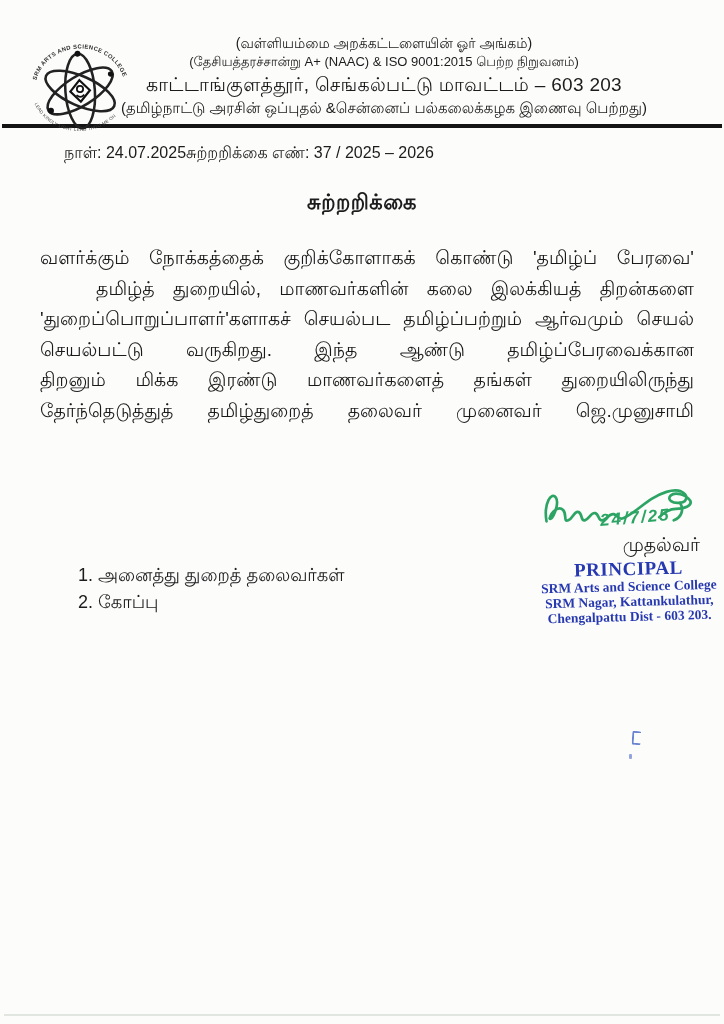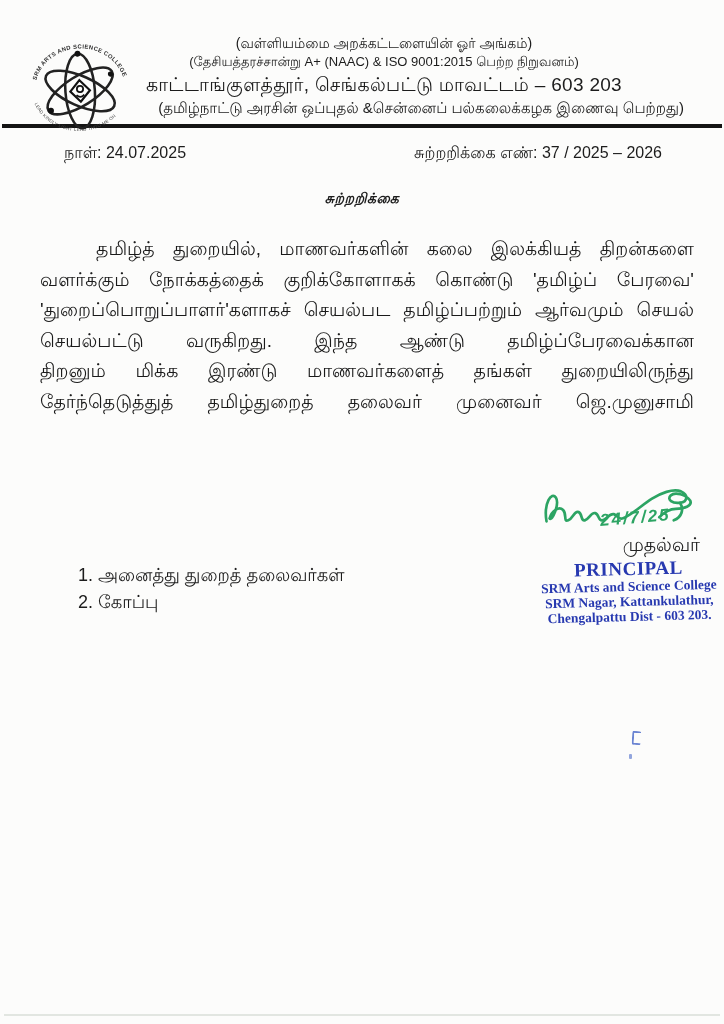--- a/index.html
+++ b/index.html
@@ -26,35 +26,34 @@
     margin-left:84px;width:600px;
     text-align:center;line-height:1.15;
   }
   .college-name{
     margin:0;font-size:28px;font-weight:bold;
     letter-spacing:.5px;line-height:36px;color:#111;
   }
   .sub1{font-size:14px;line-height:18px;}
   .sub2{font-size:13px;line-height:20px;}
   .addr{font-size:19px;line-height:26px;letter-spacing:.3px;}
-  .sub3{font-size:15px;line-height:20px;text-align:right;}
+  .sub3{font-size:15px;line-height:20px;}
   .rule{
     margin:6px 2px 0 2px;height:4px;background:#141414;
   }
   
   .meta-row{
-    display:flex;justify-content:space-between;
+    display:flex;justify-content:flex-start;
     padding:0 62px 0 64px;margin-top:16px;
     font-size:16px;
-    gap:33px;
   }
   
   .doc-title{
     margin:26px 0 0 0;text-align:center;
-    font-size:14px;font-weight:bold;letter-spacing:.5px;font-style:italic;
+    font-size:21px;font-weight:bold;letter-spacing:.5px;
   }
   
   .body-text{
     margin:26px 30px 0 40px;
     font-size:19px;line-height:30.5px;
     color:#1a1a1a;
   }
   .body-line{text-align:justify;text-align-last:justify;white-space:normal;}
   .body-line.first{padding-left:56px;}
   .body-line.last{text-align-last:left;}
@@ -145,22 +144,22 @@
   <div class="rule"></div>
 
   <div class="meta-row">
     <span>நாள்: 24.07.2025</span>
     <span>சுற்றறிக்கை எண்: 37 / 2025 – 2026</span>
   </div>
 
   <h2 class="doc-title">சுற்றறிக்கை</h2>
 
   <div class="body-text">
+    <div class="body-line">வளர்க்கும் நோக்கத்தைக் குறிக்கோளாகக் கொண்டு 'தமிழ்ப் பேரவை'</div>
     <div class="body-line first">தமிழ்த் துறையில், மாணவர்களின் கலை இலக்கியத் திறன்களை</div>
-    <div class="body-line">வளர்க்கும் நோக்கத்தைக் குறிக்கோளாகக் கொண்டு 'தமிழ்ப் பேரவை'</div>
     <div class="body-line">'துறைப்பொறுப்பாளர்'களாகச் செயல்பட தமிழ்ப்பற்றும் ஆர்வமும் செயல்</div>
     <div class="body-line">செயல்பட்டு வருகிறது. இந்த ஆண்டு தமிழ்ப்பேரவைக்கான</div>
     <div class="body-line">திறனும் மிக்க இரண்டு மாணவர்களைத் தங்கள் துறையிலிருந்து</div>
     <div class="body-line">தேர்ந்தெடுத்துத் தமிழ்துறைத் தலைவர் முனைவர் ஜெ.முனுசாமி</div>
   </div>
 
   <svg class="sig-svg" viewBox="0 0 160 58" xmlns="http://www.w3.org/2000/svg">
     <g fill="none" stroke="#2ca463" stroke-width="2.6" stroke-linecap="round">
       <path d="M8,40 C5,22 13,11 17,17 C21,23 13,41 11,37
                C13,30 20,25 24,29 C28,33 24,41 29,39

